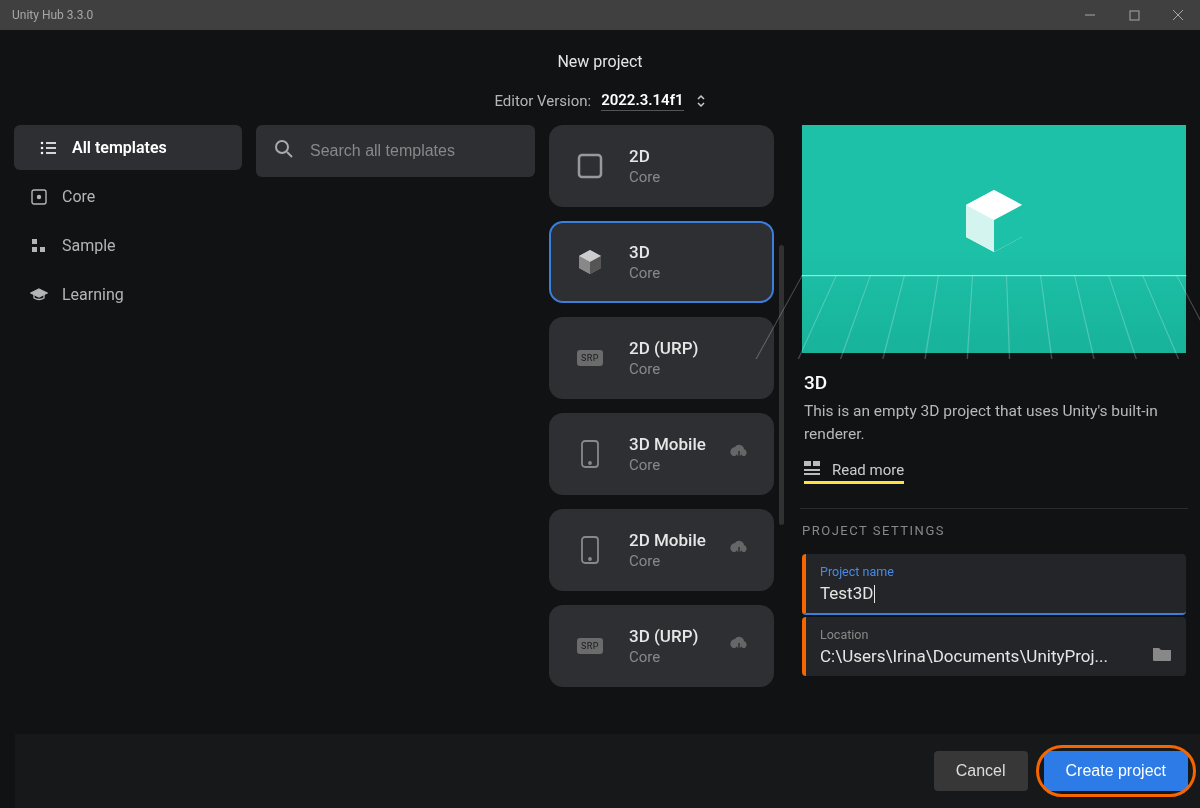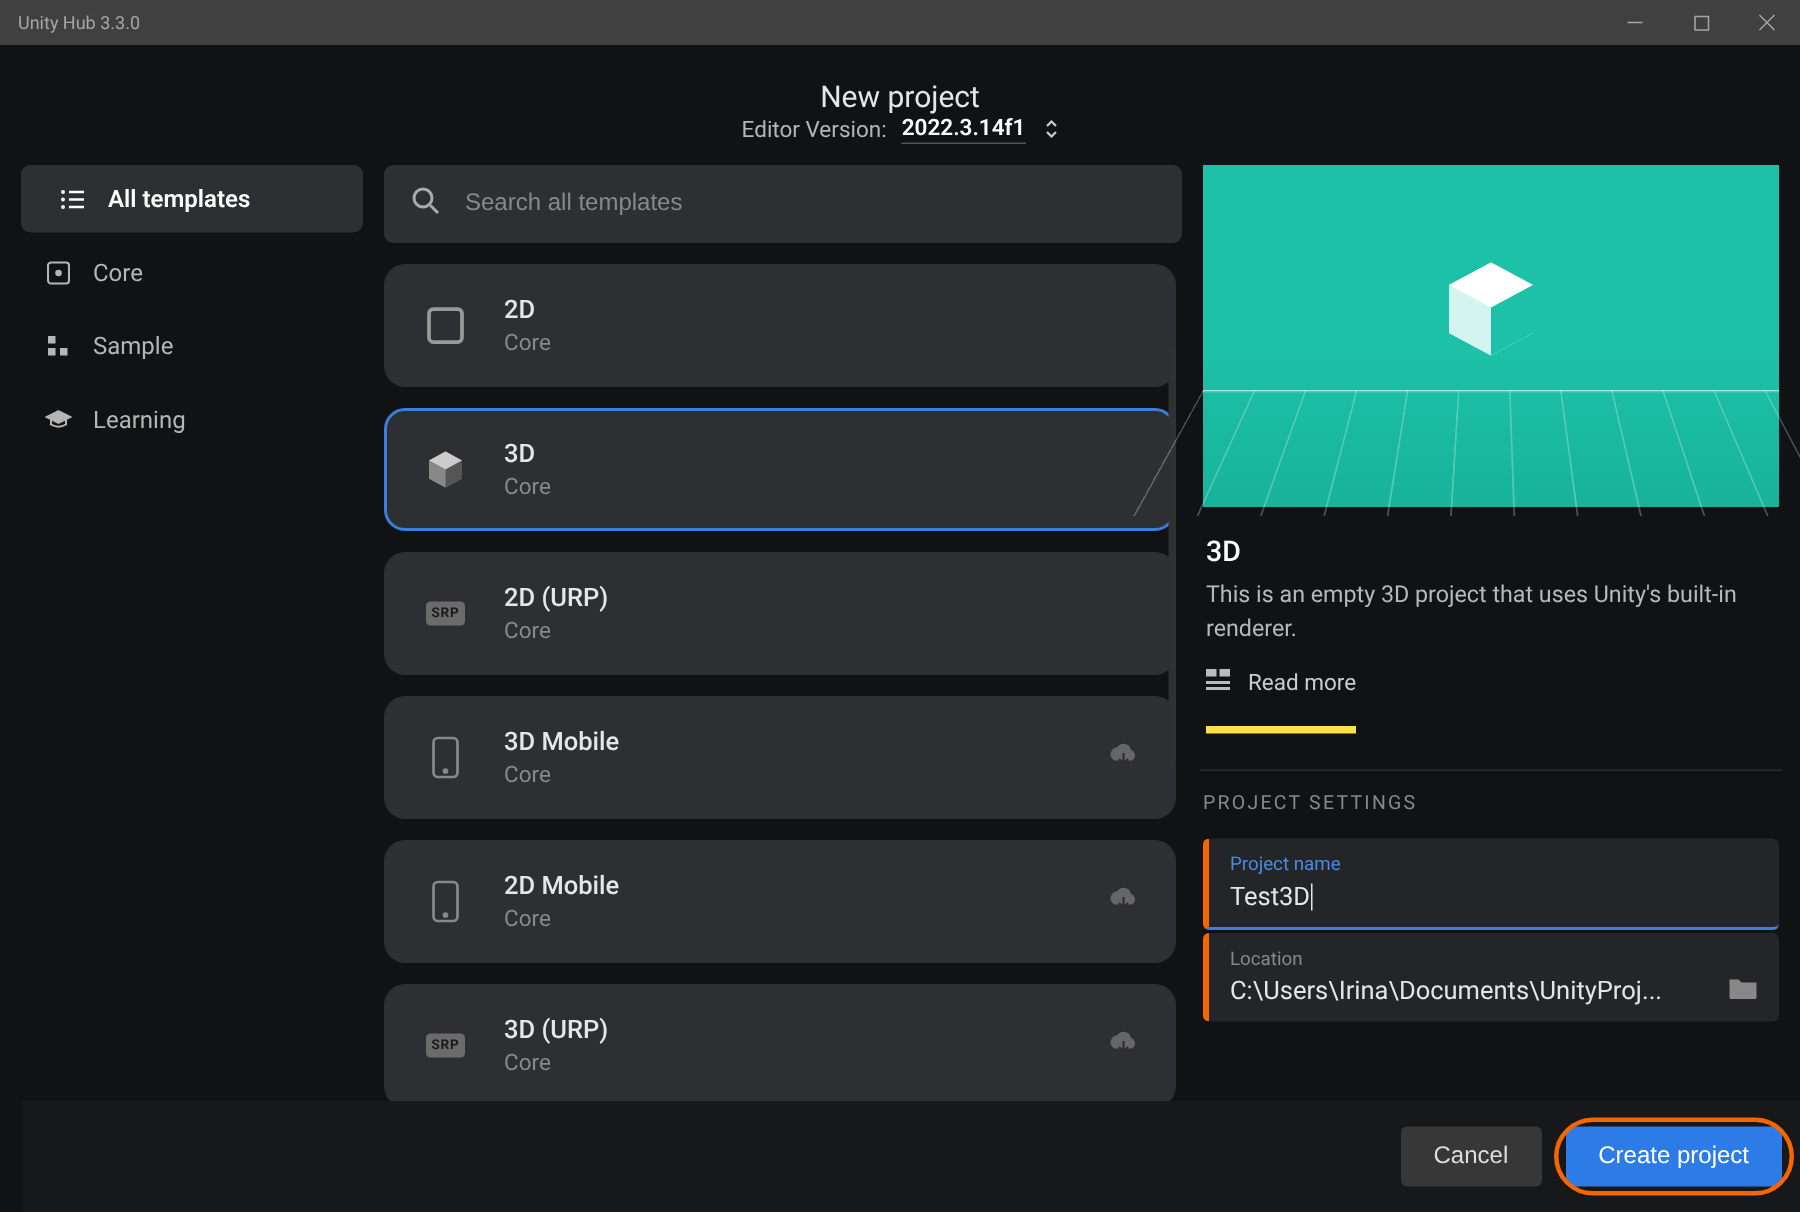--- a/index.html
+++ b/index.html
@@ -21,21 +21,21 @@
   background: #404040;
 }
 .titlebar-text { color: #a6a6a6; font-size: 12px; }
 .win-controls { display: flex; gap: 24px; color: #a6a6a6; }
 .win-control { width: 20px; text-align: center; cursor: default; }
 
 .header {
   text-align: center;
   padding: 22px 0 14px;
 }
-.header-title { font-size: 20px; color: #e5e5e5; margin-bottom: 0; font-weight: 400; }
+.header-title { font-size: 16px; color: #e5e5e5; margin-bottom: 20px; font-weight: 400; }
 .editor-row { display: flex; align-items: center; justify-content: center; gap: 10px; font-size: 15px; }
 .editor-label { color: #b5b5b5; }
 .editor-version { color: #fff; font-weight: 600; border-bottom: 1px solid #555; padding-bottom: 1px; }
 .updn { display: inline-flex; flex-direction: column; font-size: 7px; color: #888; line-height: 6px; margin-left: 2px;}
 
 .main {
   display: flex;
   height: 630px;
   padding: 0 14px;
   gap: 14px;
@@ -56,21 +56,21 @@
   color: #b5b5b5;
   font-size: 16px;
   cursor: pointer;
 }
 .sidebar-item.active { background: #2d2f33; color: #fff; font-weight: 600; padding-left: 26px; }
 .sb-icon { width: 18px; height: 18px; display:flex; align-items:center; justify-content:center; }
 
 .center-col {
   flex: 1;
   display: flex;
-  flex-direction: column;
+  flex-direction: row;
   gap: 14px;
   overflow: hidden;
 }
 .search-box {
   background: #2d2f33;
   border-radius: 6px;
   height: 52px;
   display: flex;
   align-items: center;
   padding: 0 18px;
@@ -105,21 +105,21 @@
   border: 2px solid transparent;
   box-sizing: border-box;
   position: relative;
 }
 .template-card.selected { border-color: #3b7edb; }
 .tpl-icon { width: 34px; height: 34px; display: flex; align-items:center; justify-content:center; color:#888; }
 .tpl-text { flex: 1; }
 .tpl-title { font-size: 17px; color: #e6e6e6; font-weight: 500; margin-bottom: 2px; }
 .tpl-sub { font-size: 15px; color: #888; }
 .tpl-dl { width: 22px; height: 22px; color: #666; }
-.srp-badge { background:#6b6b6b; color:#1a1a1a; font-size:9px; font-weight:700; padding:3px 4px; border-radius:3px; letter-spacing:0.5px;}
+.srp-badge { background:#6b6b6b; color:#1a1a1a; font-size:9px; font-weight:400; padding:3px 4px; border-radius:3px; letter-spacing:0.5px;}
 
 .details {
   width: 384px;
   flex-shrink: 0;
   display: flex;
   flex-direction: column;
 }
 .preview {
   height: 228px;
   background: #1ec1a7;
@@ -135,21 +135,21 @@
   background:
     repeating-linear-gradient(to right, rgba(255,255,255,0.25) 0 1px, transparent 1px 34px),
     linear-gradient(rgba(255,255,255,0.15) 0 1px, transparent 1px 34px);
   border-top: 1px solid rgba(255,255,255,0.6);
   transform: perspective(200px) rotateX(30deg);
   transform-origin: top center;
 }
 .desc-block { padding: 18px 2px 10px; }
 .desc-title { font-size: 19px; color:#fff; font-weight:500; margin-bottom:6px; }
 .desc-text { font-size: 15.5px; line-height:1.5; color:#b8b8b8; margin-bottom:14px; }
-.readmore { display:flex; align-items:center; gap:12px; color:#ccc; font-size:15px; border-bottom:5px solid #fde047; width:fit-content; padding-bottom:20px; cursor:pointer;}
+.readmore { display:flex; align-items:center; gap:12px; color:#ccc; font-size:15px; border-bottom:3px solid #fde047; width:fit-content; padding-bottom:2px; cursor:pointer;}
 
 .settings-divider { border-top:1px solid #2b2b2b; margin: 14px -2px 14px; }
 .settings-header { font-size: 13px; letter-spacing: 1.5px; color:#888; margin-bottom: 16px; }
 
 .setting-field {
   background: #242528;
   border-radius: 4px;
   padding: 10px 14px 10px 14px;
   border-left: 4px solid #f56600;
   margin-bottom: 2px;

